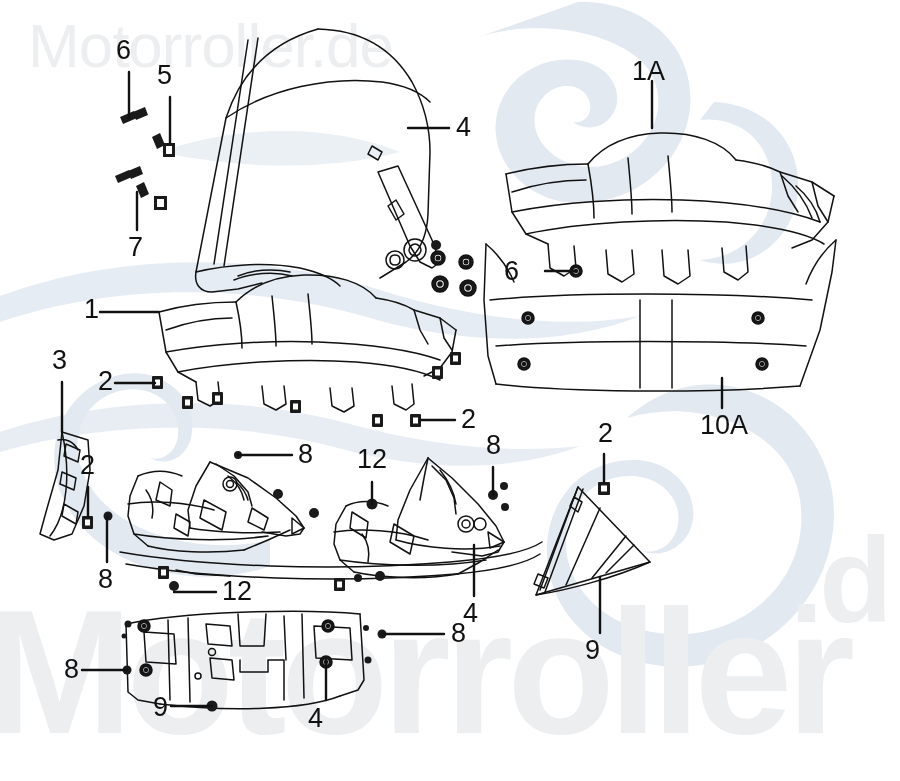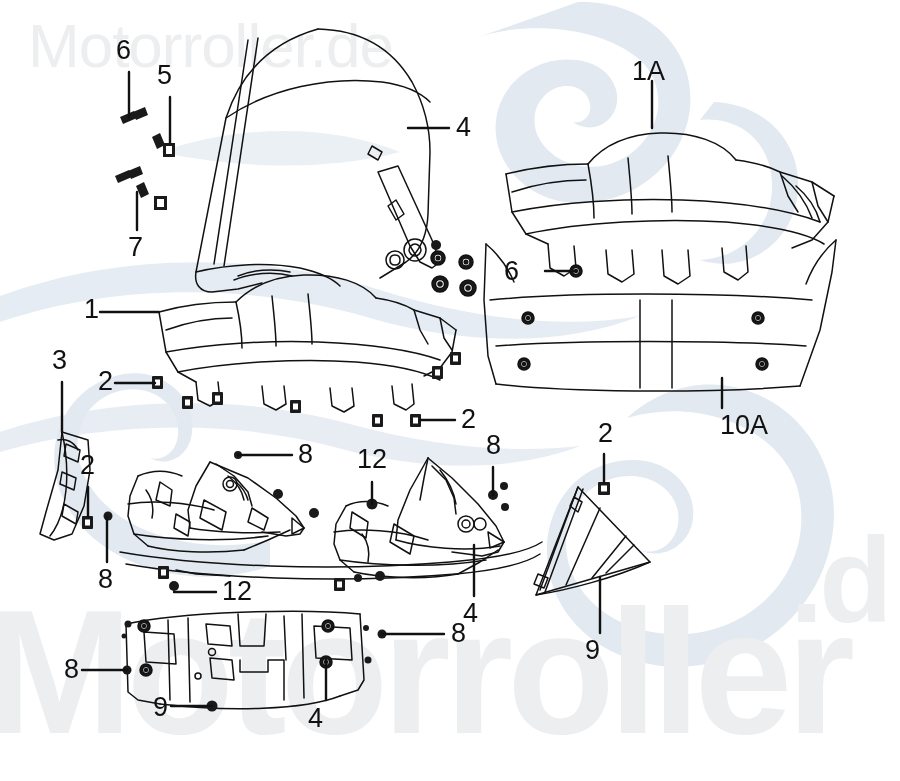--- a/index.html
+++ b/index.html
@@ -407,21 +407,21 @@
   <div class="lbl" style="left:128px;top:234px">7</div>
   <div class="lbl" style="left:456px;top:114px">4</div>
   <div class="lbl" style="left:632px;top:58px">1A</div>
   <div class="lbl" style="left:84px;top:296px">1</div>
   <div class="lbl" style="left:52px;top:347px">3</div>
   <div class="lbl" style="left:98px;top:368px">2</div>
   <div class="lbl" style="left:80px;top:452px">2</div>
   <div class="lbl" style="left:461px;top:406px">2</div>
   <div class="lbl" style="left:598px;top:420px">2</div>
   <div class="lbl" style="left:504px;top:258px">6</div>
-  <div class="lbl" style="left:720px;top:412px">10A</div>
+  <div class="lbl" style="left:700px;top:412px">10A</div>
   <div class="lbl" style="left:298px;top:441px">8</div>
   <div class="lbl" style="left:357px;top:446px">12</div>
   <div class="lbl" style="left:486px;top:432px">8</div>
   <div class="lbl" style="left:98px;top:566px">8</div>
   <div class="lbl" style="left:222px;top:578px">12</div>
   <div class="lbl" style="left:463px;top:600px">4</div>
   <div class="lbl" style="left:585px;top:637px">9</div>
   <div class="lbl" style="left:451px;top:620px">8</div>
   <div class="lbl" style="left:64px;top:656px">8</div>
   <div class="lbl" style="left:153px;top:694px">9</div>

